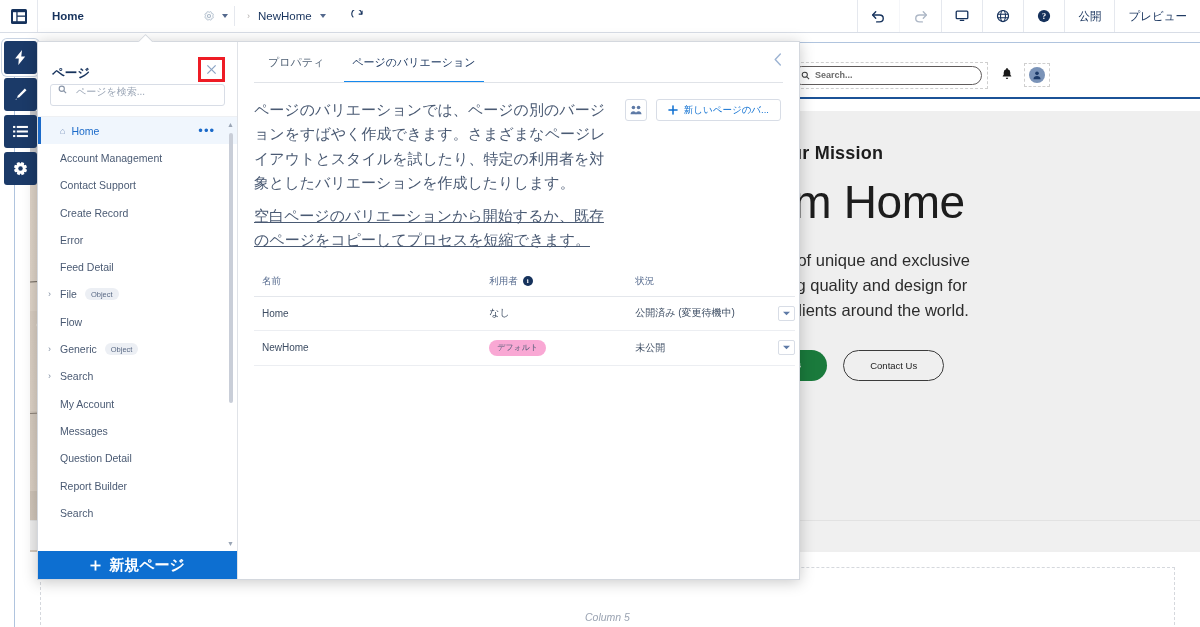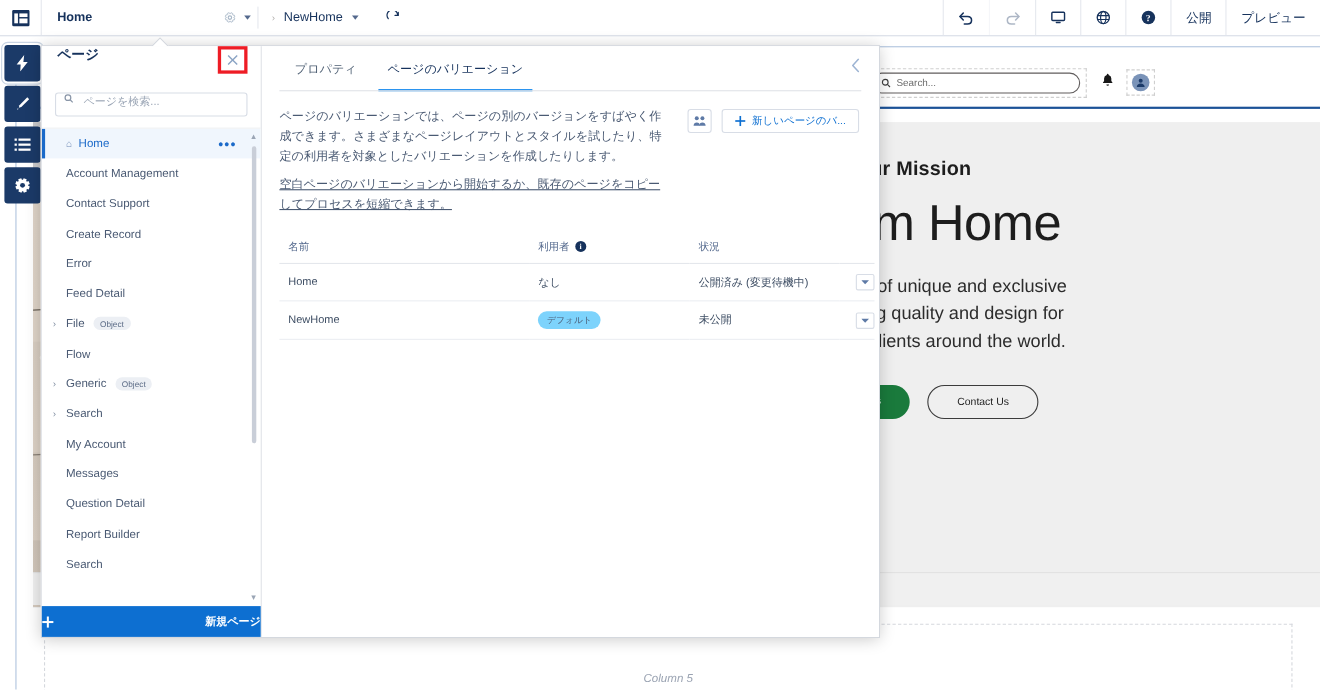--- a/index.html
+++ b/index.html
@@ -63,21 +63,21 @@
     display: flex; align-items: center; justify-content: flex-end;
     padding-right: 150px;
   }
   .site-search {
     width: 190px; height: 19px; border: 1px solid #605c5c; border-radius: 10px;
     display: flex; align-items: center; padding: 0 8px; gap: 5px;
     font-size: 9px; color: #6b6b6b; background: #fff;
   }
   .site-search-wrap {
     border: 1px dashed #cfcfcf; padding: 3px 5px;
-    display: flex; align-items: center;
+    display: flex; align-items: center; font-weight: bold;
   }
   .bell-wrap { padding: 3px 6px; margin-left: 7px; }
   .avatar-wrap { border: 1px dashed #cfcfcf; padding: 3px 4px; margin-left: 5px; }
   .avatar-circ {
     width: 16px; height: 16px; border-radius: 50%; background: #7a93b8;
     display: flex; align-items: center; justify-content: center;
   }
 
   
   .hero {
@@ -184,21 +184,21 @@
     content: ""; position: absolute; left: 0; top: 4px; width: 13px; height: 13px;
     background: #fff; border: 1px solid #d4d8de; transform: rotate(45deg);
   }
 
   
   .mleft {
     width: 200px; border-right: 1px solid #e0e3e8; display: flex;
     flex-direction: column; position: relative; background: #fff;
   }
   .mleft-head {
-    height: 40px; display: flex; align-items: flex-start; justify-content: space-between;
+    height: 40px; display: flex; align-items: flex-end; justify-content: space-between;
     padding: 0 12px 0 14px;
   }
   .mleft-title { font-size: 12.5px; color: #16325c; font-weight: bold; }
   .close-hl {
     position: relative; padding: 4px 5px; border: 3px solid #ee1c25;
     background: #fff; cursor: pointer; line-height: 0;
   }
   .close-x { font-size: 13px; color: #8aa3c4; line-height: 1; }
   .search-row { padding: 2px 12px 10px 12px; }
   .search-box {
@@ -235,23 +235,23 @@
   .pl-scroll .arrow-u, .pl-scroll .arrow-d {
     position: absolute; left: 1px; font-size: 7px; color: #9aa5b5;
   }
   .pl-scroll .arrow-u { top: 0; }
   .pl-scroll .arrow-d { bottom: 0; }
   .pl-scroll .thumb {
     position: absolute; left: 2.5px; top: 12px; width: 4px; height: 270px;
     background: #c9ced8; border-radius: 3px;
   }
   .new-page-btn {
-    height: 28px; background: #0d6fd1; color: #fff; font-size: 10px;
+    height: 28px; background: #0d6fd1; color: #fff; font-size: 15px;
     font-weight: bold; display: flex; align-items: center;
-    justify-content: space-between; gap: 8px; cursor: pointer;
+    justify-content: center; gap: 8px; cursor: pointer;
   }
 
   
   .mright { flex: 1; display: flex; flex-direction: column; background: #fff; }
   .tabs-row {
     height: 41px; display: flex; align-items: stretch; padding-left: 16px;
     position: relative;
   }
   .tab {
     display: flex; align-items: center; padding: 0 14px; font-size: 11px;
@@ -266,21 +266,21 @@
     position: absolute; right: 16px; top: 11px; cursor: pointer;
     font-size: 13px; color: #9db4d3;
   }
   .tabs-underline {
     height: 1px; background: #e0e3e8; margin: 0 16px;
     position: relative; top: -1px;
   }
   .desc-block {
     display: flex; padding: 14px 18px 4px 16px; gap: 14px;
   }
-  .desc-text { flex: 1; font-size: 11px; color: #4a5a73; line-height: 1.62; }
+  .desc-text { flex: 1; font-size: 15px; color: #4a5a73; line-height: 1.62; }
   .desc-text p + p { margin-top: 9px; text-decoration: underline; }
   .desc-actions { display: flex; align-items: flex-start; gap: 9px; padding-top: 1px; }
   .icon-sq-btn {
     width: 22px; height: 22px; border: 1px solid #d8dde6; border-radius: 3px;
     display: flex; align-items: center; justify-content: center; cursor: pointer;
     background: #fff;
   }
   .new-var-btn {
     height: 22px; border: 1px solid #d8dde6; border-radius: 3px;
     display: flex; align-items: center; gap: 6px; padding: 0 11px;
@@ -301,21 +301,21 @@
   .col-user { width: 27%; }
   .col-status { width: 25%; }
   .col-act { width: 6%; }
   .info-dot {
     display: inline-flex; width: 10px; height: 10px; border-radius: 50%;
     background: #16325c; color: #fff; font-size: 7px; align-items: center;
     justify-content: center; margin-left: 5px; vertical-align: 1px;
     font-family: "Liberation Serif", serif; font-weight: bold;
   }
   .def-pill {
-    display: inline-block; background: #7dd3fc; color: #4a5a73;
+    display: inline-block; background: #f9a8d4; color: #4a5a73;
     font-size: 8px; padding: 2.5px 8px; border-radius: 10px; font-family: Liberation Serif, serif;
   }
   .row-menu {
     width: 17px; height: 15px; border: 1px solid #d8dde6; border-radius: 2px;
     display: flex; align-items: center; justify-content: center; cursor: pointer;
     margin-left: auto;
   }
   .cell-right { display: flex; justify-content: flex-end; }
 </style>
 </head>

